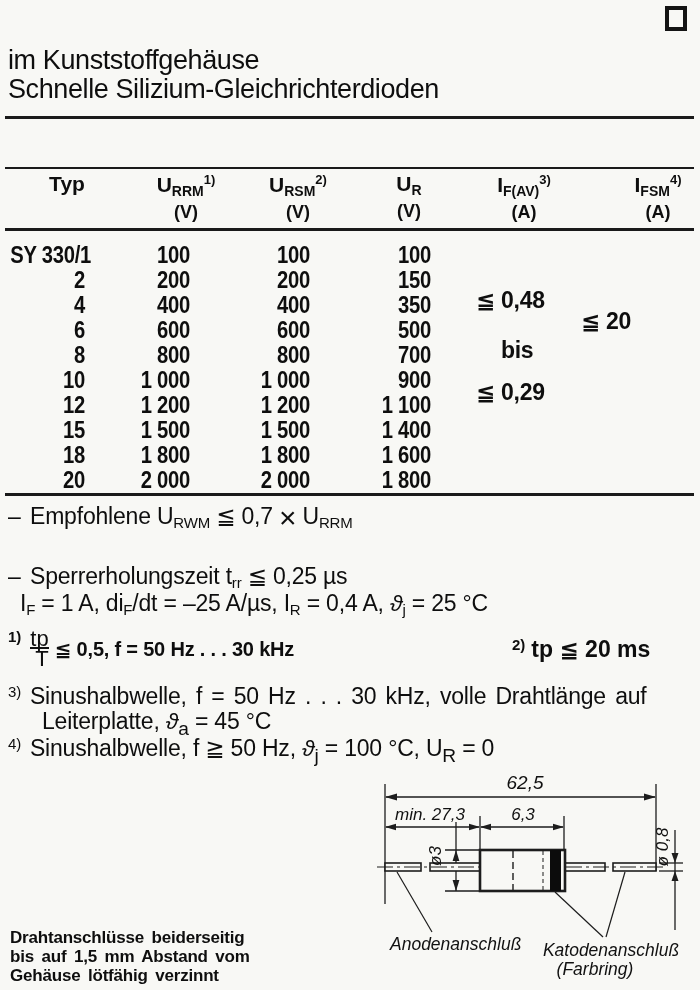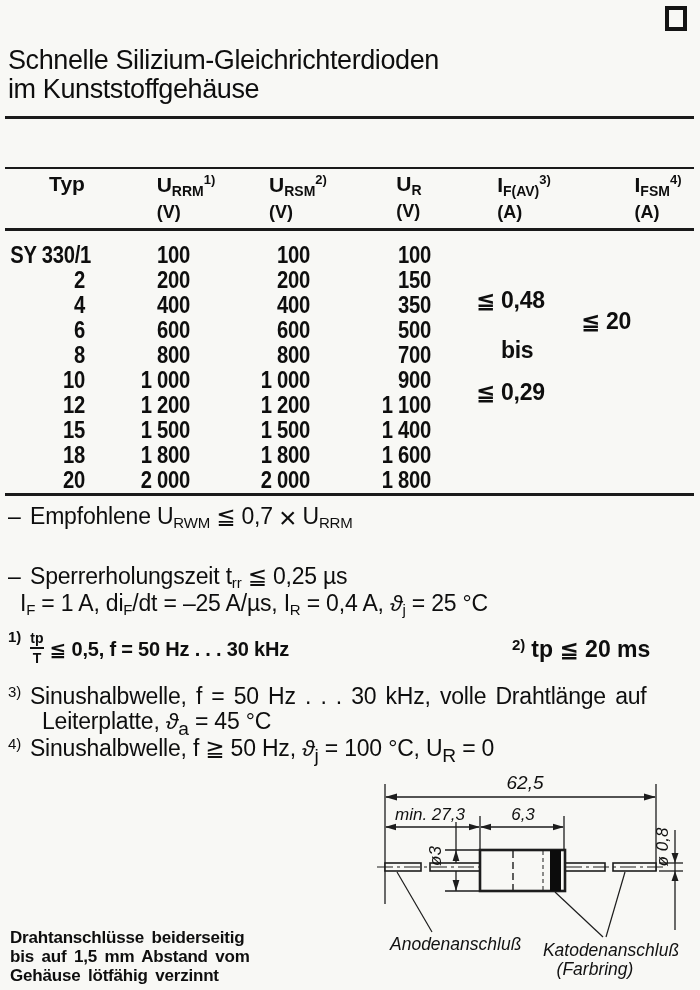--- a/index.html
+++ b/index.html
@@ -11,21 +11,21 @@
   
   .title { position:absolute; left:8px; top:2px; font-size:31px; font-weight:700; letter-spacing:-0.8px; }
   .corner-square { position:absolute; left:665px; top:6px; width:14px; height:17px; border:4px solid #141414; background:#f8f8f5; }
   .subtitle { position:absolute; left:8px; top:46px; font-size:27px; line-height:29px; font-weight:400; letter-spacing:-0.4px; }
   .rule { position:absolute; left:5px; right:6px; background:#1a1a1a; }
   .rule1 { top:116px; height:3px; }
   .trule-top { top:167px; height:2px; }
   .trule-mid { top:228px; height:3px; }
   .trule-bot { top:493px; height:3px; }
   
-  .hcell { position:absolute; top:172px; transform:translateX(-50%); font-weight:700; white-space:nowrap; }
+  .hcell { position:absolute; top:172px; transform:translateX(-50%); text-align:center; font-weight:700; white-space:nowrap; }
   .hsym { font-size:21px; }
   .hsym sub { font-size:14px; vertical-align:-4px; letter-spacing:0; }
   .hsym sup { font-size:13px; vertical-align:8px; }
   .hunit { font-size:18px; margin-top:3px; }
   
   .tbody { position:absolute; left:0; top:243px; width:700px; }
   .trow { display:grid; grid-template-columns:85px 105px 120px 121px; height:25px; }
   .trow span {
     text-align:right; font-size:23px; font-weight:700; line-height:25px;
     letter-spacing:-0.3px; transform:scaleX(0.88); transform-origin:100% 50%; white-space:nowrap;
@@ -34,21 +34,21 @@
   
   .note { position:absolute; left:8px; font-size:23px; line-height:25px; white-space:nowrap; letter-spacing:-0.2px; }
   .note .dash { display:inline-block; width:22px; }
   .note sub, .fline sub { font-size:15px; vertical-align:-4px; }
   .theta { font-style:italic; }
   .times { font-size:30px; line-height:0; vertical-align:-4px; }
   
   .fsup { font-size:15px; vertical-align:7px; margin-right:9px; font-weight:700; }
   .f1 { position:absolute; left:8px; top:630px; display:flex; align-items:center; font-weight:700; }
   .f1 .fsup { align-self:flex-start; margin-top:-2px; }
-  .frac { display:inline-block; text-align:center; font-size:14px; line-height:17px; font-weight:700; }
+  .frac { display:inline-block; text-align:right; font-size:22px; line-height:17px; font-weight:400; }
   .frac .den { display:block; border-top:2px solid #111; padding-top:1px; }
   .f1 .rest { font-size:20px; margin-left:6px; white-space:nowrap; letter-spacing:-0.2px; }
   .f2 { position:absolute; left:512px; top:636px; font-size:23px; font-weight:700; white-space:nowrap; }
   .f2 .fsup { margin-right:6px; }
   .fblock { position:absolute; left:8px; font-size:23px; line-height:25px; letter-spacing:-0.2px; }
   .fblock .fsup { font-weight:400; }
   .fblock .cont { margin-left:34px; }
   .f3line1 { word-spacing:3px; white-space:nowrap; }
   
   .drawing { position:absolute; left:333px; top:772px; }
@@ -58,22 +58,22 @@
   
   .footer { position:absolute; left:10px; top:928px; font-size:17px; font-weight:700; line-height:19px; letter-spacing:-0.2px; word-spacing:3px; white-space:nowrap; }
 </style>
 </head>
 <body>
 
 <div class="page">
 
   <div class="corner-square"></div>
   <div class="subtitle">
+    <div>im Kunststoffgehäuse</div>
     <div>Schnelle Silizium-Gleichrichterdioden</div>
-    <div>im Kunststoffgehäuse</div>
   </div>
   <div class="rule rule1"></div>
 
   <div class="rule trule-top"></div>
 
   <div class="hcell" style="left:67px">
     <div class="hsym"><span>Typ</span></div>
   </div>
   <div class="hcell" style="left:186px">
     <div class="hsym"><span>U</span><sub>RRM</sub><sup>1)</sup></div>

